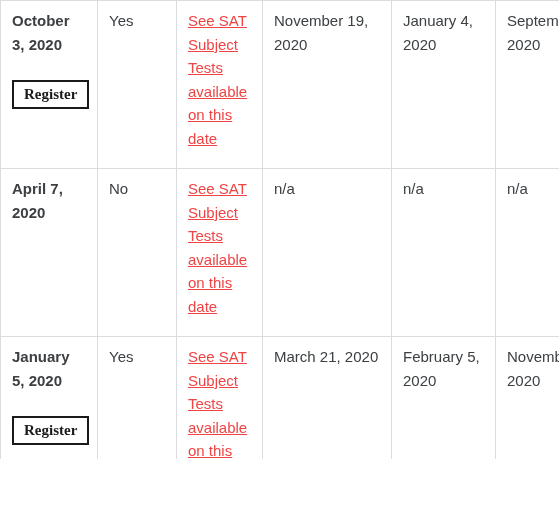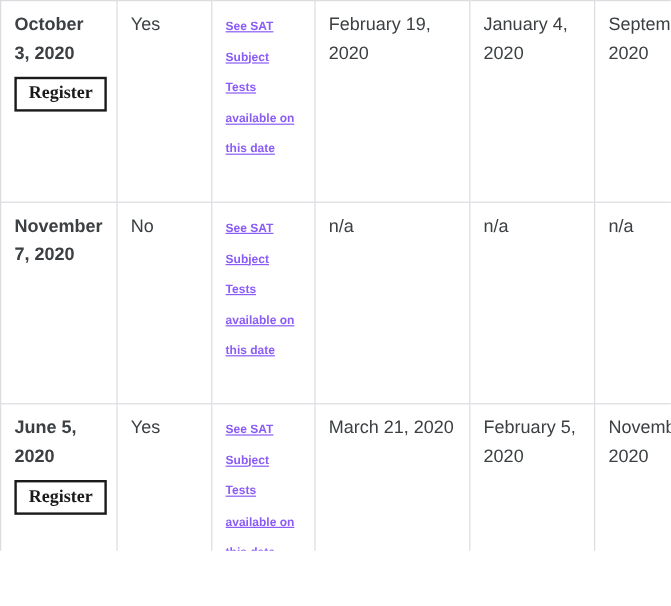--- a/index.html
+++ b/index.html
@@ -46,43 +46,42 @@
   col.c5 { width: 104px; }
   col.c6 { width: 125px; }
 
   tr.data-row { height: 168px; }
 
   .date-cell {
     font-weight: bold;
     color: #3c4043;
   }
   .register-wrap {
-    margin-top: 8px;
+    margin-top: 24px;
   }
   .register-button {
     display: inline-block;
     border: 2px solid #1a1a1a;
     background: #ffffff;
     color: #1a1a1a;
     font-family: "Liberation Serif", serif;
     font-weight: bold;
     font-size: 15px;
     line-height: 18px;
     padding: 3px 10px 4px 10px;
     cursor: pointer;
     white-space: nowrap;
   }
   .subject-link {
-    color: #8b5cf6;
+    color: #ef4444;
     text-decoration: underline;
     cursor: pointer;
-    font-size: 10px;
+    font-size: 15px;
     line-height: 23.5px;
     word-break: break-word;
-    font-weight: bold;
   }
   .plain-cell {
     color: #3c4043;
   }
   .na-cell { color: #3c4043; }
 </style>
 </head>
 <body>
 
 <div class="table-viewport">
@@ -101,41 +100,41 @@
         <td>
           <div class="date-cell">October 3, 2020</div>
           <div class="register-wrap">
             <span class="register-button">Register</span>
           </div>
         </td>
         <td class="plain-cell">Yes</td>
         <td>
           <span class="subject-link">See SAT Subject Tests available on this date</span>
         </td>
-        <td class="plain-cell">February 19, 2020</td>
+        <td class="plain-cell">November 19, 2020</td>
         <td class="plain-cell">January 4, 2020</td>
         <td class="plain-cell">September 22, 2020</td>
       </tr>
 
       <tr class="data-row">
         <td>
-          <div class="date-cell">November 7, 2020</div>
+          <div class="date-cell">April 7, 2020</div>
         </td>
         <td class="plain-cell">No</td>
         <td>
           <span class="subject-link">See SAT Subject Tests available on this date</span>
         </td>
         <td class="plain-cell na-cell">n/a</td>
         <td class="plain-cell na-cell">n/a</td>
         <td class="plain-cell na-cell">n/a</td>
       </tr>
 
       <tr class="data-row">
         <td>
-          <div class="date-cell">June 5, 2020</div>
+          <div class="date-cell">January 5, 2020</div>
           <div class="register-wrap">
             <span class="register-button">Register</span>
           </div>
         </td>
         <td class="plain-cell">Yes</td>
         <td>
           <span class="subject-link">See SAT Subject Tests available on this date</span>
         </td>
         <td class="plain-cell">March 21, 2020</td>
         <td class="plain-cell">February 5, 2020</td>

